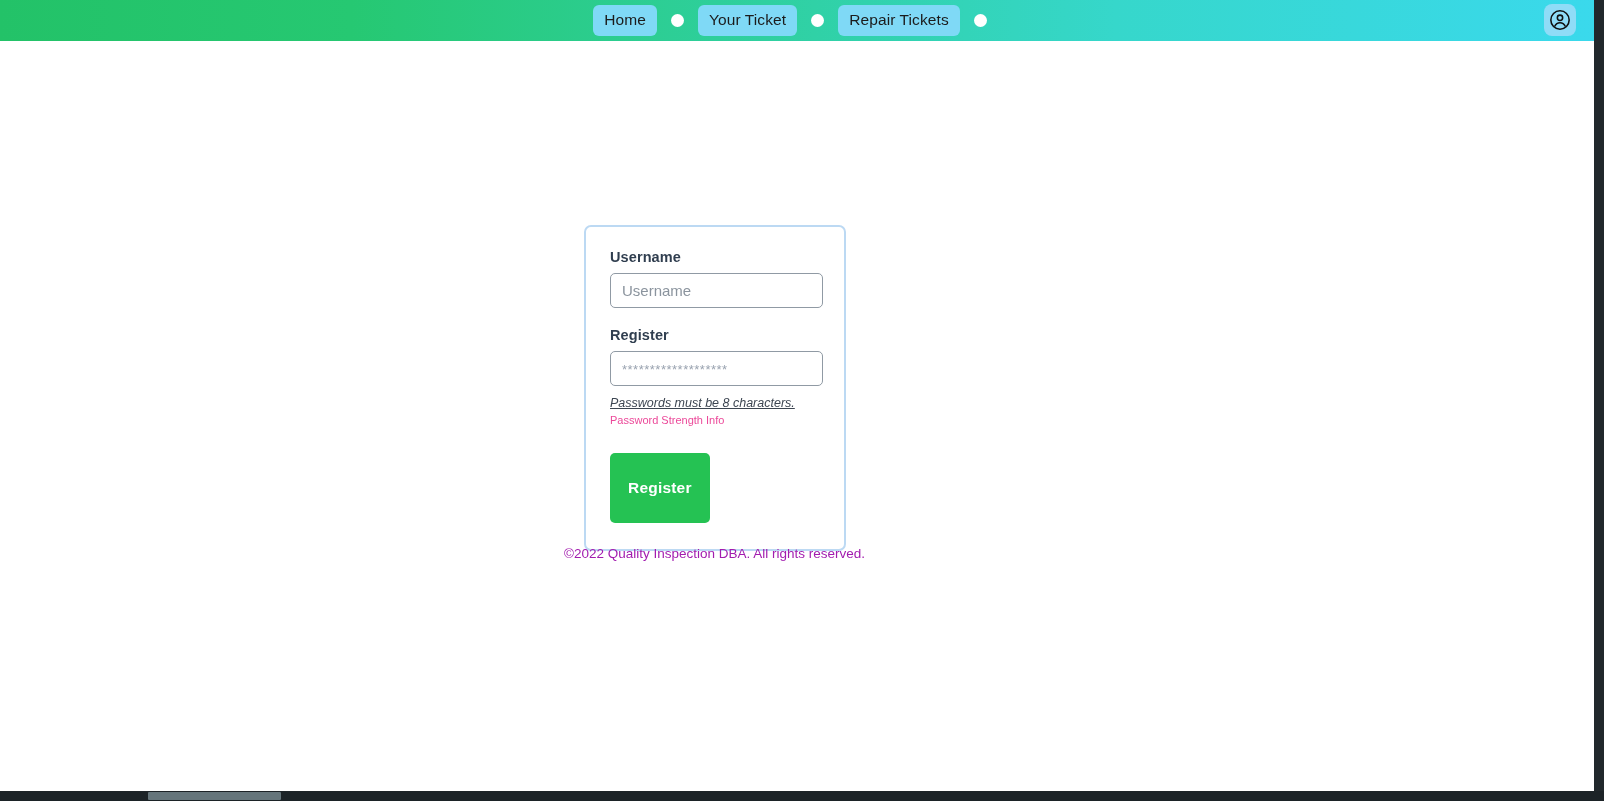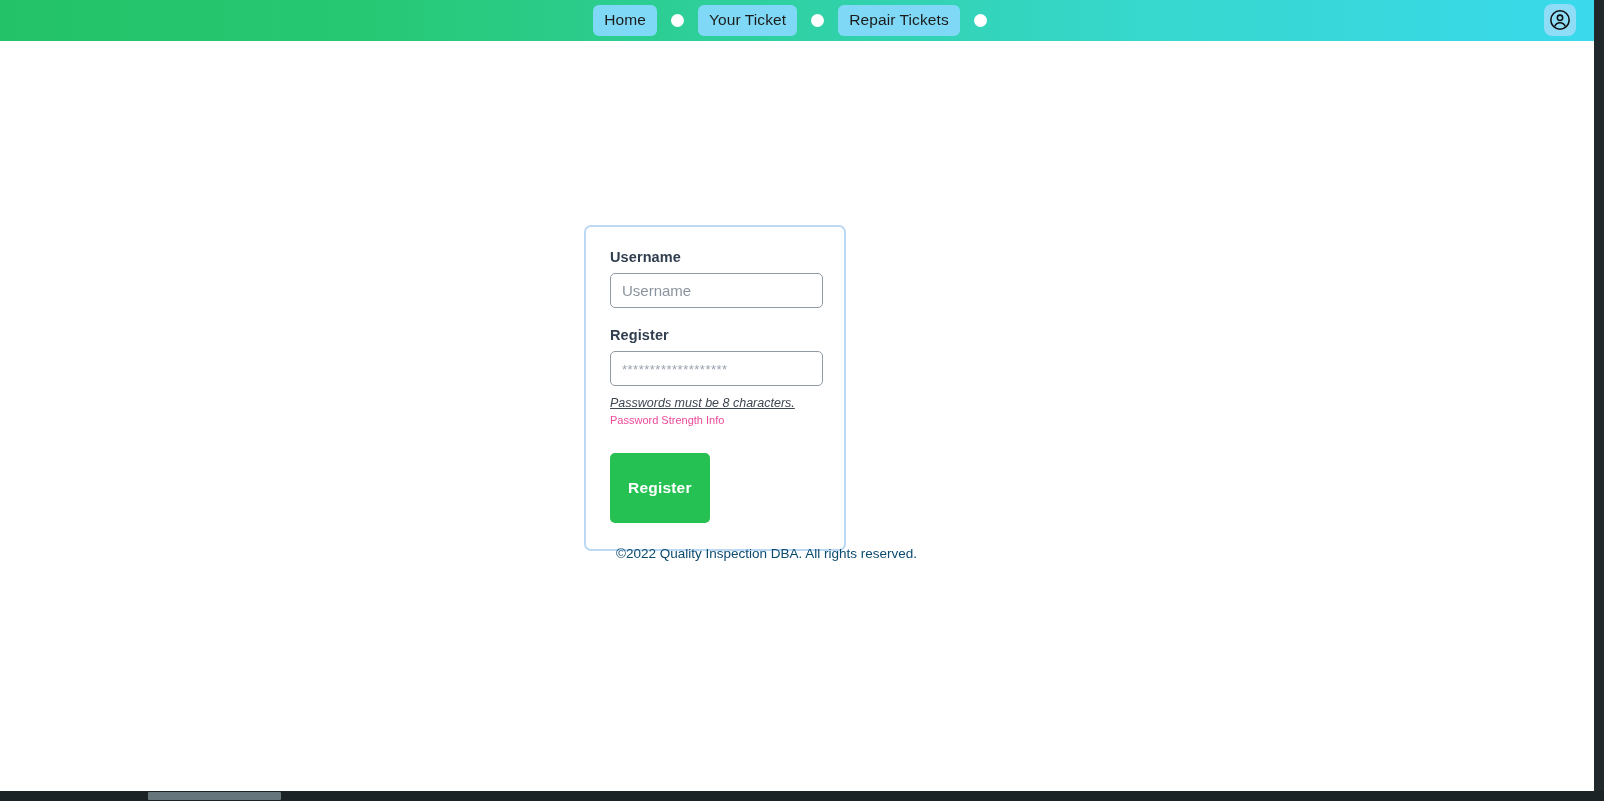--- a/index.html
+++ b/index.html
@@ -189,25 +189,25 @@
     font-weight: bold;
     font-family: "Liberation Sans", sans-serif;
     border: none;
     border-radius: 5px;
     cursor: pointer;
     letter-spacing: .2px;
   }
 
   .footer-copyright {
     position: absolute;
-    left: 616px;
+    left: 564px;
     top: 505px;
     width: 400px;
     font-size: 13.5px;
-    color: #0c4a6e;
+    color: #a21caf;
     white-space: nowrap;
   }
 </style>
 </head>
 <body>
 
 <div class="viewport">
 
   <div class="page-area">
 

